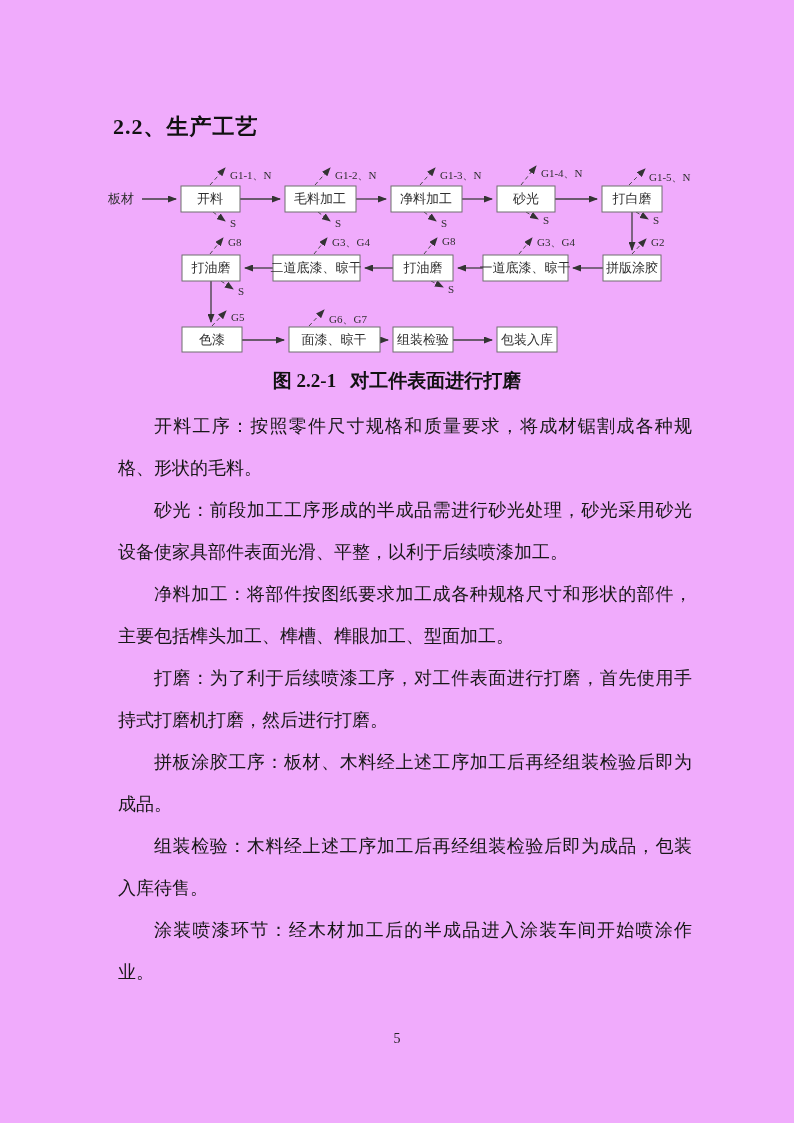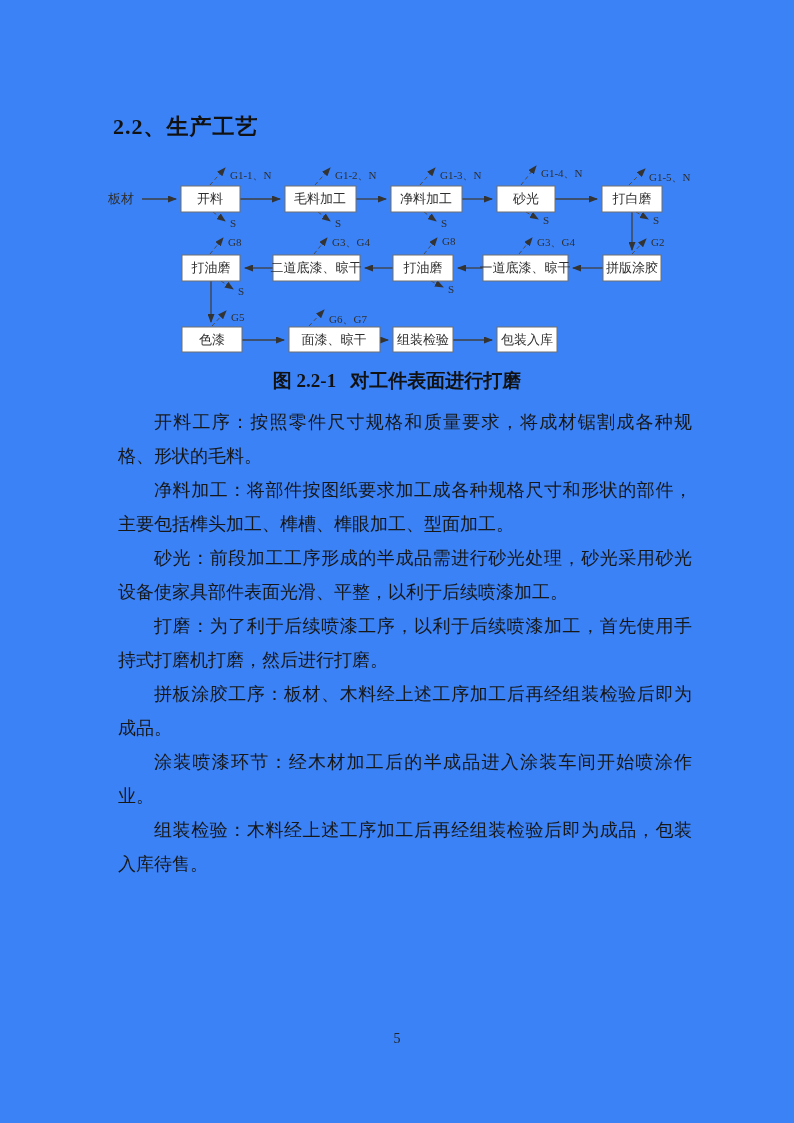--- a/index.html
+++ b/index.html
@@ -1,20 +1,20 @@
 <!DOCTYPE html>
 <html><head>
 <meta charset="utf-8">
 <style>
   html,body{margin:0;padding:0;background:#e9e9e9;}
   .page{
     position:relative;
     width:794px;height:1123px;
     margin:0 auto;
-    background:#3b82f6;
+    background:#f0abfc;
     font-family:"Liberation Serif","DejaVu Serif",serif;
     color:#1c1c1c;
     overflow:hidden;
   }
   .doc-title{
     position:absolute;left:113px;top:112px;
     font-size:22px;font-weight:bold;color:#111;
     letter-spacing:1px;
   }
   .flowchart{
@@ -27,21 +27,21 @@
   .gas-label{font-size:11px;fill:#3a3a3a;}
   .arrow{stroke:#3f3f3f;stroke-width:1.3;fill:none;}
   .dashed{stroke:#4a4a4a;stroke-width:1;stroke-dasharray:4 3;fill:none;}
   .fig-caption{
     position:absolute;left:0;top:368px;width:794px;
     text-align:center;font-size:19px;font-weight:bold;color:#111;
   }
   .fig-caption .cap-prefix{margin-right:14px;}
   .body-text{
     position:absolute;left:118px;top:405px;width:574px;
-    font-size:18px;line-height:34px;text-align:justify;
+    font-size:18px;line-height:42px;text-align:justify;
     color:#171717;
   }
   .body-text p{margin:0;text-indent:36px;}
   .page-number{
     position:absolute;left:0;top:1031px;width:794px;
     text-align:center;font-size:14px;color:#222;
   }
 </style>
 </head>
 <body>
@@ -179,23 +179,23 @@
       <text x="527" y="186" text-anchor="middle">包装入库</text>
     </g>
   </svg>
 
   <div class="fig-caption">
     <span class="cap-prefix">图 2.2-1</span><span>对工件表面进行打磨</span>
   </div>
 
   <div class="body-text">
     <p>开料工序：按照零件尺寸规格和质量要求，将成材锯割成各种规格、形状的毛料。</p>
+    <p>砂光：前段加工工序形成的半成品需进行砂光处理，砂光采用砂光设备使家具部件表面光滑、平整，以利于后续喷漆加工。</p>
     <p>净料加工：将部件按图纸要求加工成各种规格尺寸和形状的部件，主要包括榫头加工、榫槽、榫眼加工、型面加工。</p>
-    <p>砂光：前段加工工序形成的半成品需进行砂光处理，砂光采用砂光设备使家具部件表面光滑、平整，以利于后续喷漆加工。</p>
-    <p>打磨：为了利于后续喷漆工序，以利于后续喷漆加工，首先使用手持式打磨机打磨，然后进行打磨。</p>
+    <p>打磨：为了利于后续喷漆工序，对工件表面进行打磨，首先使用手持式打磨机打磨，然后进行打磨。</p>
     <p>拼板涂胶工序：板材、木料经上述工序加工后再经组装检验后即为成品。</p>
+    <p>组装检验：木料经上述工序加工后再经组装检验后即为成品，包装入库待售。</p>
     <p>涂装喷漆环节：经木材加工后的半成品进入涂装车间开始喷涂作业。</p>
-    <p>组装检验：木料经上述工序加工后再经组装检验后即为成品，包装入库待售。</p>
   </div>
 
   <div class="page-number">5</div>
 
 </div>
 
 </body></html>

